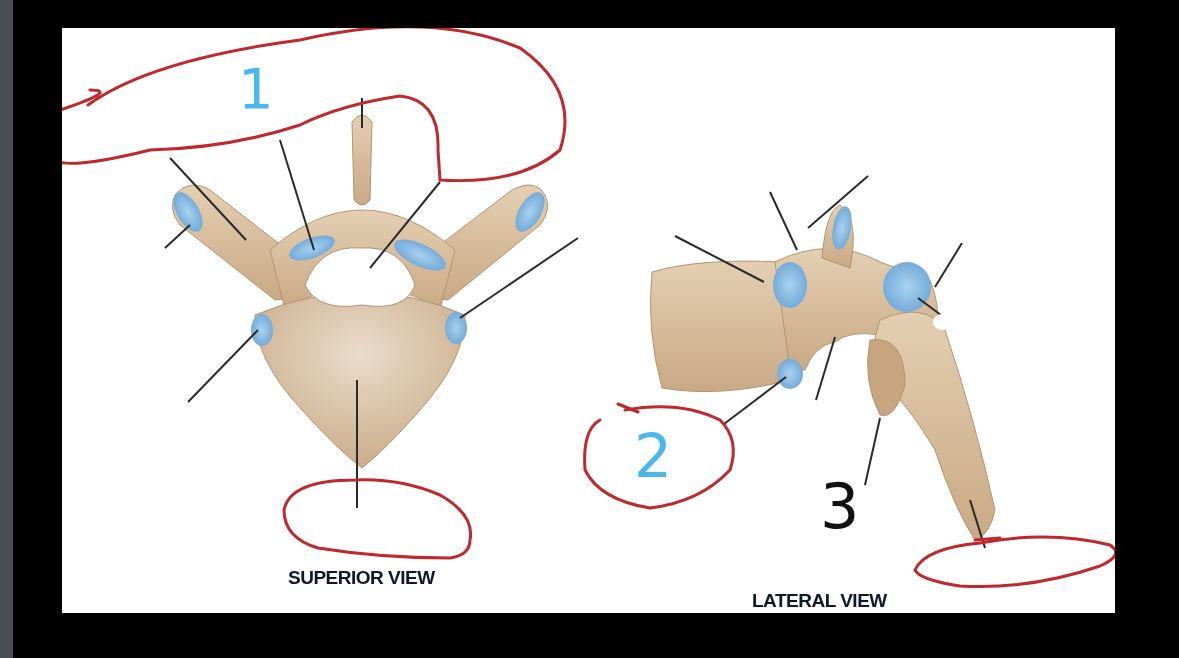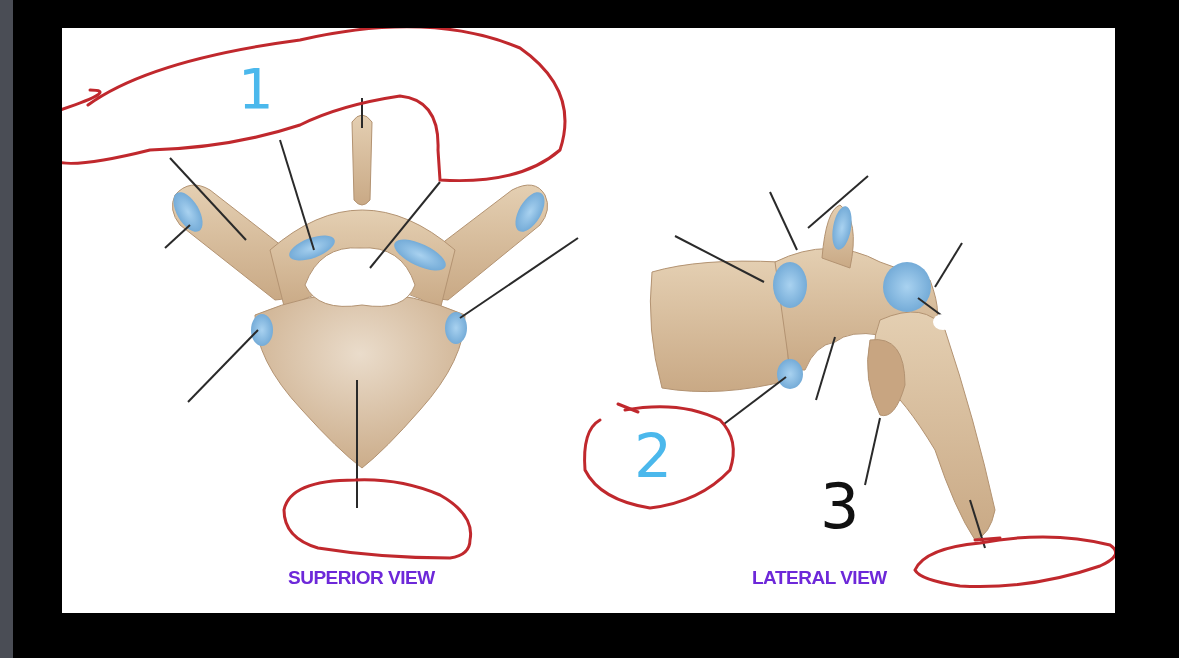--- a/index.html
+++ b/index.html
@@ -12,21 +12,21 @@
       position: absolute; left: 0; top: 0; width: 13px; height: 658px;
       background: #4a4d55;
     }
     .canvas {
       position: absolute; left: 62px; top: 28px; width: 1053px; height: 585px;
       background: #ffffff;
     }
     svg.figure { position: absolute; left: 0; top: 0; }
     .view-caption {
       position: absolute; font-size: 19px; font-weight: bold;
-      color: #6d28d9; letter-spacing: -0.5px; white-space: nowrap; text-align: center;
+      color: #0f172a; letter-spacing: -0.5px; white-space: nowrap; text-align: center;
     }
     .caption-superior { left: 288px; top: 567px; }
     .caption-lateral { left: 752px; top: 567px; }
     .annot {
       position: absolute; line-height: 1;
       font-family: "DejaVu Sans", sans-serif;
     }
   </style>
 </head>
 <body>
@@ -127,14 +127,14 @@
       <path d="M980 543 Q1050 530 1110 545 Q1125 555 1100 566 Q1030 590 960 586 Q920 580 915 570 Q925 548 980 543 Z"></path>
       <line x1="975" y1="540" x2="1000" y2="538"></line>
     </g>
   </svg>
 
   <div class="annot" style="left:176px; top:33px; font-size:56px; color:#4bb8ec;">1</div>
   <div class="annot" style="left:572px; top:398px; font-size:60px; color:#4bb8ec;">2</div>
   <div class="annot" style="left:758px; top:448px; font-size:62px; color:#111111;">3</div>
 
   <div class="view-caption caption-superior" style="left:226px; top:539px;">SUPERIOR VIEW</div>
-  <div class="view-caption caption-lateral" style="left:690px; top:539px;">LATERAL VIEW</div>
+  <div class="view-caption caption-lateral" style="left:690px; top:562px;">LATERAL VIEW</div>
 </div>
 
 </body></html>

